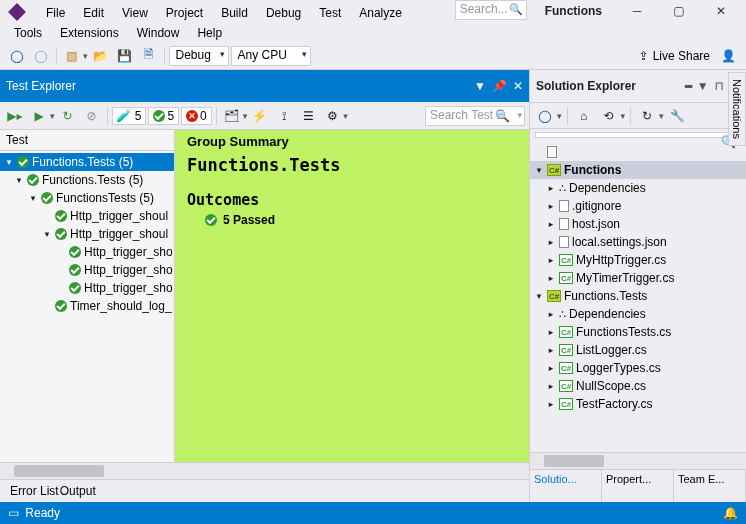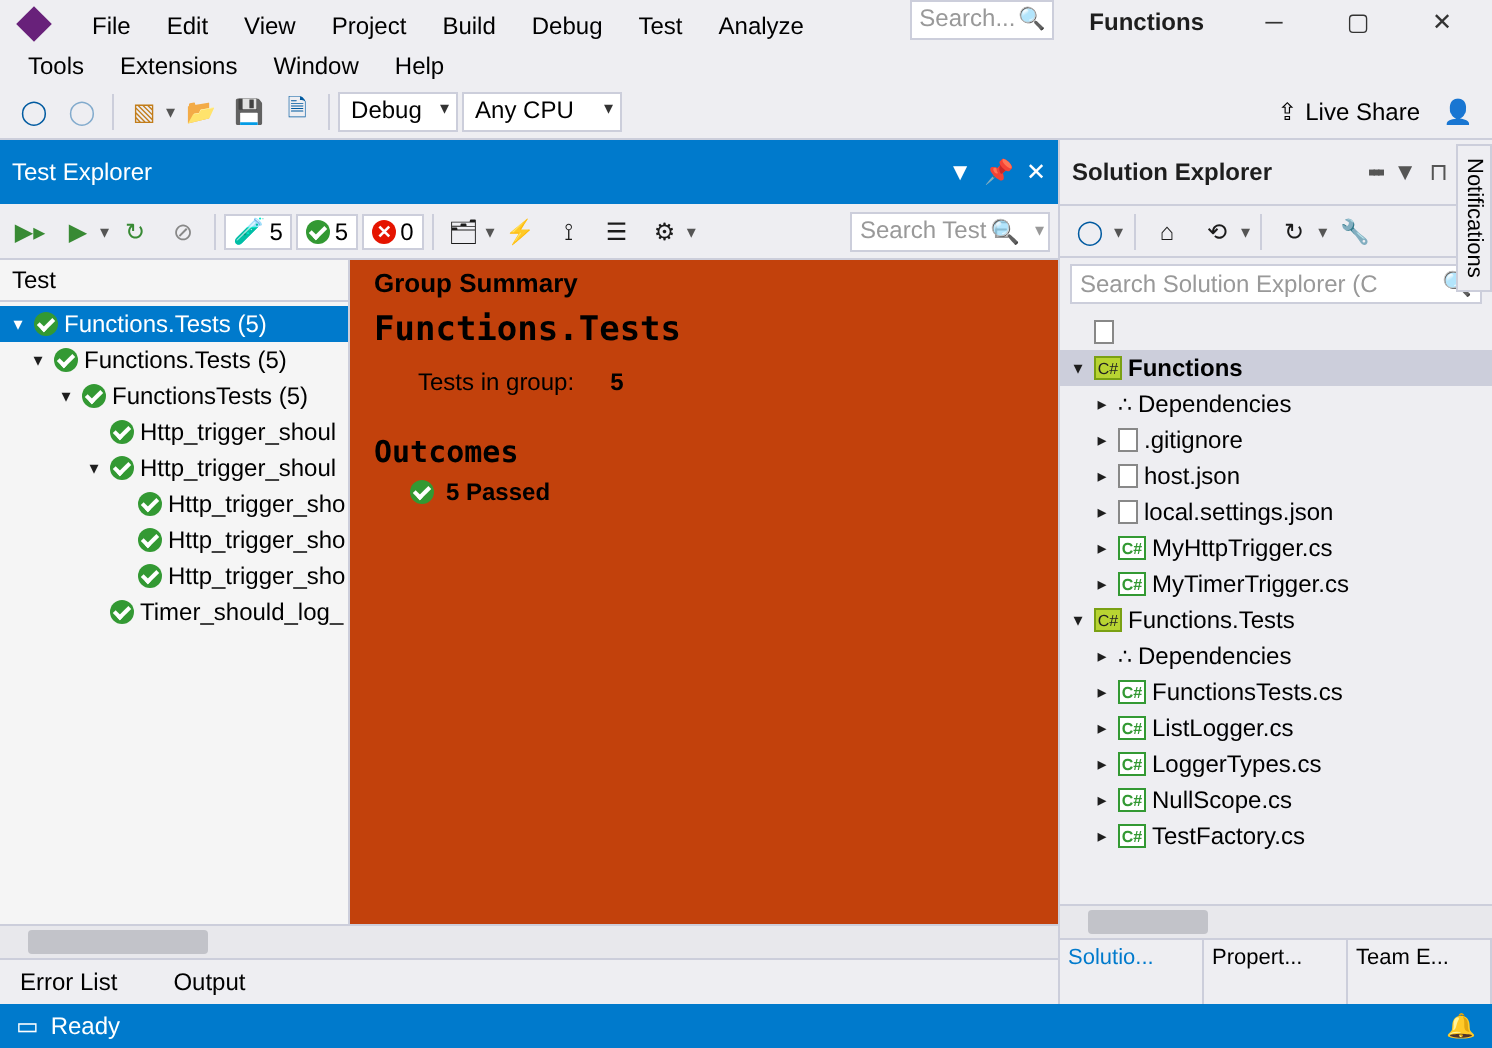--- a/index.html
+++ b/index.html
@@ -37,31 +37,31 @@
 .te-search { margin-left: auto; border: 1px solid #cccedb; background: #fff; width: 100px; padding: 1px 4px; height: 20px; color: #999; position: relative; }
 .te-body { flex: 1; display: flex; overflow: hidden; background: #f5f5f5; }
 .tree-col { width: 175px; border-right: 1px solid #cccedb; background: #f5f5f5; overflow: hidden; }
 .tree-hdr { padding: 3px 6px; border-bottom: 1px solid #cccedb; font-size: 12px; }
 .tree { padding: 2px 0; }
 .tnode { display: flex; align-items: center; height: 18px; white-space: nowrap; overflow: hidden; padding-left: 4px; cursor: default; }
 .tnode .arr { width: 10px; text-align: center; color: #1e1e1e; font-size: 9px; }
 .tnode.sel { background: #007acc; color: #fff; }
 .tnode.sel .arr { color: #fff; }
 .indent1 { padding-left: 14px; } .indent2 { padding-left: 28px; } .indent3 { padding-left: 42px; } .indent4 { padding-left: 56px; }
-.summary { flex: 1; padding: 4px 12px; background: #c2410c; overflow: hidden; }
+.summary { flex: 1; padding: 4px 12px; background: #bef264; overflow: hidden; }
 .summary h1 { font-size: 13px; font-weight: 600; margin-bottom: 6px; }
 .summary h2 { font-size: 17px; font-weight: 600; margin-bottom: 4px; font-family: Consolas, monospace; }
 .stat-row { font-family: Consolas, monospace; font-size: 15px; padding: 2px 0 2px 22px; }
 .stat-row.icon { position: relative; }
 .stat-row.icon::before { content: "🕘"; position: absolute; left: 2px; font-size: 12px; color: #555; }
 .outcomes h3 { font-size: 15px; font-weight: 600; margin-top: 16px; font-family: Consolas, monospace; }
 .outcome-row { display: flex; align-items: center; gap: 6px; padding: 4px 0 0 18px; font-family: Consolas, monospace; font-size: 15px; font-weight: 600; }
 .hscroll { height: 17px; background: #e8e8ec; border-top: 1px solid #cccedb; position: relative; }
 .hscroll .thumb { position: absolute; left: 14px; top: 2px; height: 12px; width: 90px; background: #c2c3c9; border-radius: 2px; }
-.bottom-tabs { display: flex; gap: 28px; padding: 4px 10px; background: #eeeef2; border-top: 1px solid #cccedb; font-size: 12px; }
+.bottom-tabs { display: flex; gap: 1px; padding: 4px 10px; background: #eeeef2; border-top: 1px solid #cccedb; font-size: 12px; }
 .bottom-tabs span { cursor: default; }
 .statusbar { height: 22px; background: #007acc; color: #fff; display: flex; align-items: center; padding: 0 8px; font-size: 12px; gap: 6px; }
 .statusbar .right-status { margin-left: auto; display: flex; align-items: center; gap: 10px; }
 .se-toolbar { display: flex; align-items: center; gap: 3px; padding: 2px 4px; height: 26px; border-bottom: 1px solid #cccedb; }
 .se-search { margin: 3px 5px; border: 1px solid #cccedb; background: #fff; padding: 2px 4px; color: #999; position: relative; }
 .se-tree { flex: 1; overflow: hidden; padding: 2px 0; }
 .se-node { display: flex; align-items: center; height: 18px; padding-left: 4px; gap: 3px; white-space: nowrap; cursor:default; }
 .se-node.sel { background: #cccedb; }
 .se-node .arr { width: 10px; font-size: 9px; color: #1e1e1e; text-align: center; }
 .proj-ic { width: 14px; height: 12px; background: #b8d432; border: 1px solid #7aa013; font-size: 8px; color: #222; display: flex; align-items: center; justify-content: center; }
@@ -211,21 +211,20 @@
             <div class="tnode indent3">
               <span class="arr"></span>
               <span class="pass-ic" style="margin:0 3px"></span>
               <span>Timer_should_log_</span>
             </div>
           </div>
       </div>
       <div class="summary">
         <h1>Group Summary</h1>
         <h2>Functions.Tests</h2>
-        <div class="stat-row"><span>Tests in group:</span>&nbsp;&nbsp;<b>5</b></div>
         <div class="outcomes">
           <h3>Outcomes</h3>
           <div class="outcome-row">
               <span class="pass-ic"></span>
               <span>5 Passed</span>
             </div>
         </div>
       </div>
     </div>
     <div class="hscroll">
@@ -252,21 +251,21 @@
         <span class="tb-drop">▾</span>
       <div class="tb-sep"></div>
       <div class="tb-btn">⌂</div>
       <div class="tb-btn">⟲</div>
         <span class="tb-drop">▾</span>
       <div class="tb-sep"></div>
       <div class="tb-btn">↻</div>
         <span class="tb-drop">▾</span>
       <div class="tb-btn">🔧</div>
     </div>
-    <div class="se-search"><span>Search Solution Explorer (C</span><span style="position:absolute;right:4px;top:2px">🔍</span></div>
+    <div class="se-search"><span style="position:absolute;right:4px;top:2px">🔍</span></div>
     <div class="se-tree" id="se-tree">
         <div class="se-node" style="padding-left: 4px;">
           <span class="arr"></span>
           <span class="file-ic"></span>
         </div>
         <div class="se-node sel" style="padding-left: 4px;">
           <span class="arr">▾</span>
           <span class="proj-ic">C#</span>
           <span style="font-weight:600">Functions</span>
         </div>

